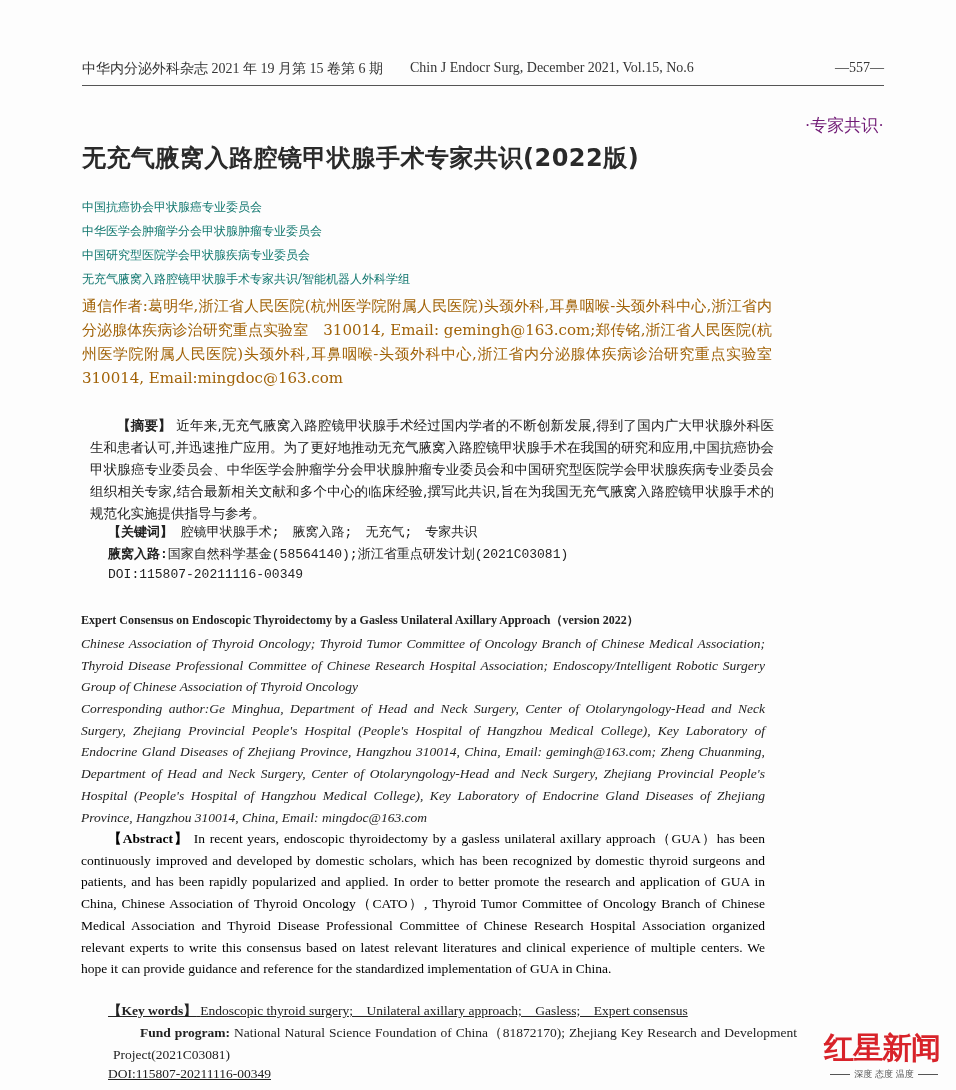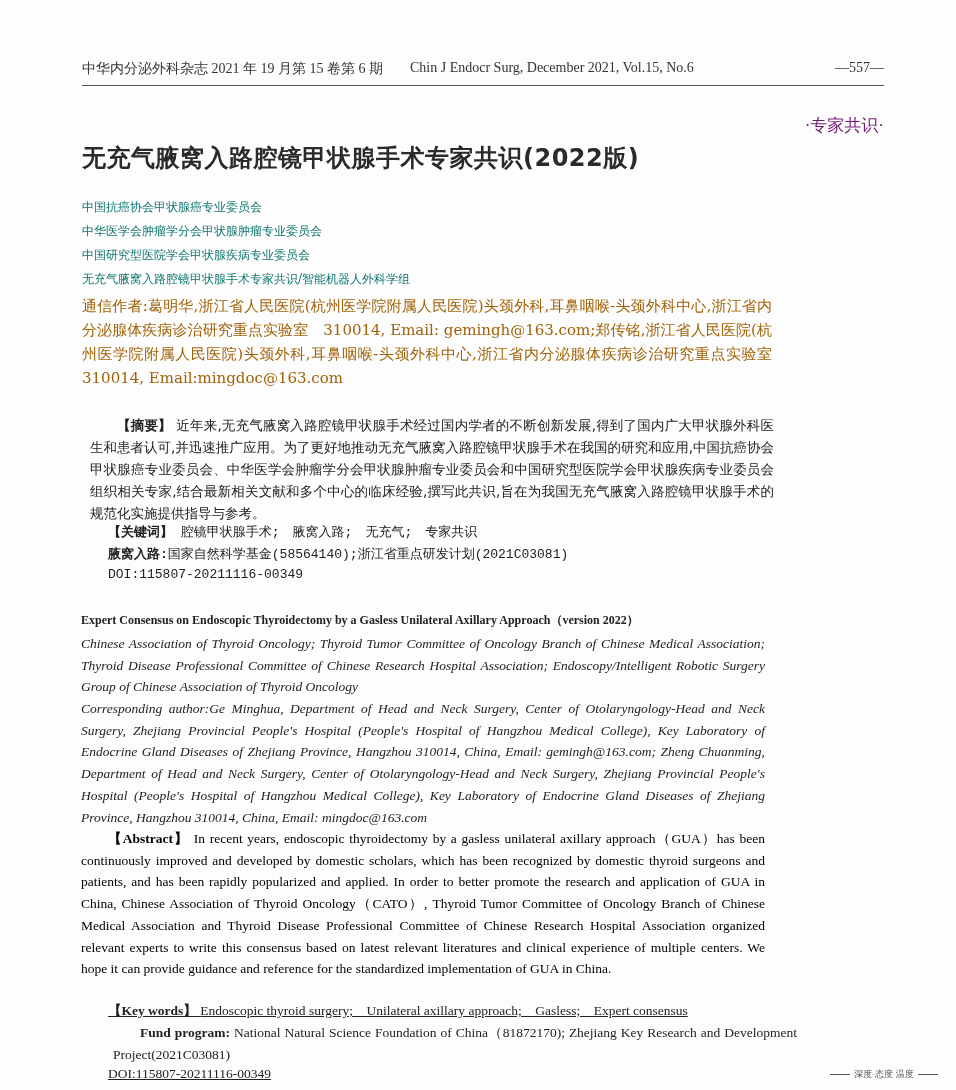--- a/index.html
+++ b/index.html
@@ -78,14 +78,15 @@
   <span class="bold">【Key words】</span>
   <span>Endoscopic thyroid surgery;　Unilateral axillary approach;　Gasless;　Expert consensus</span>
 </div>
 <div class="abs en-wrap" style="top:1022px">
   <span class="bold">Fund program:</span>
   <span>National Natural Science Foundation of China（81872170); Zhejiang Key Research and Development Project(2021C03081)</span>
 </div>
 <div class="abs en-line" style="top:1066px">DOI:115807-20211116-00349</div>
 
 <div class="abs wm">
+  <div class="logo">红星新闻</div>
   <div class="slogan">深度 态度 温度</div>
 </div>
 
 </body></html>

